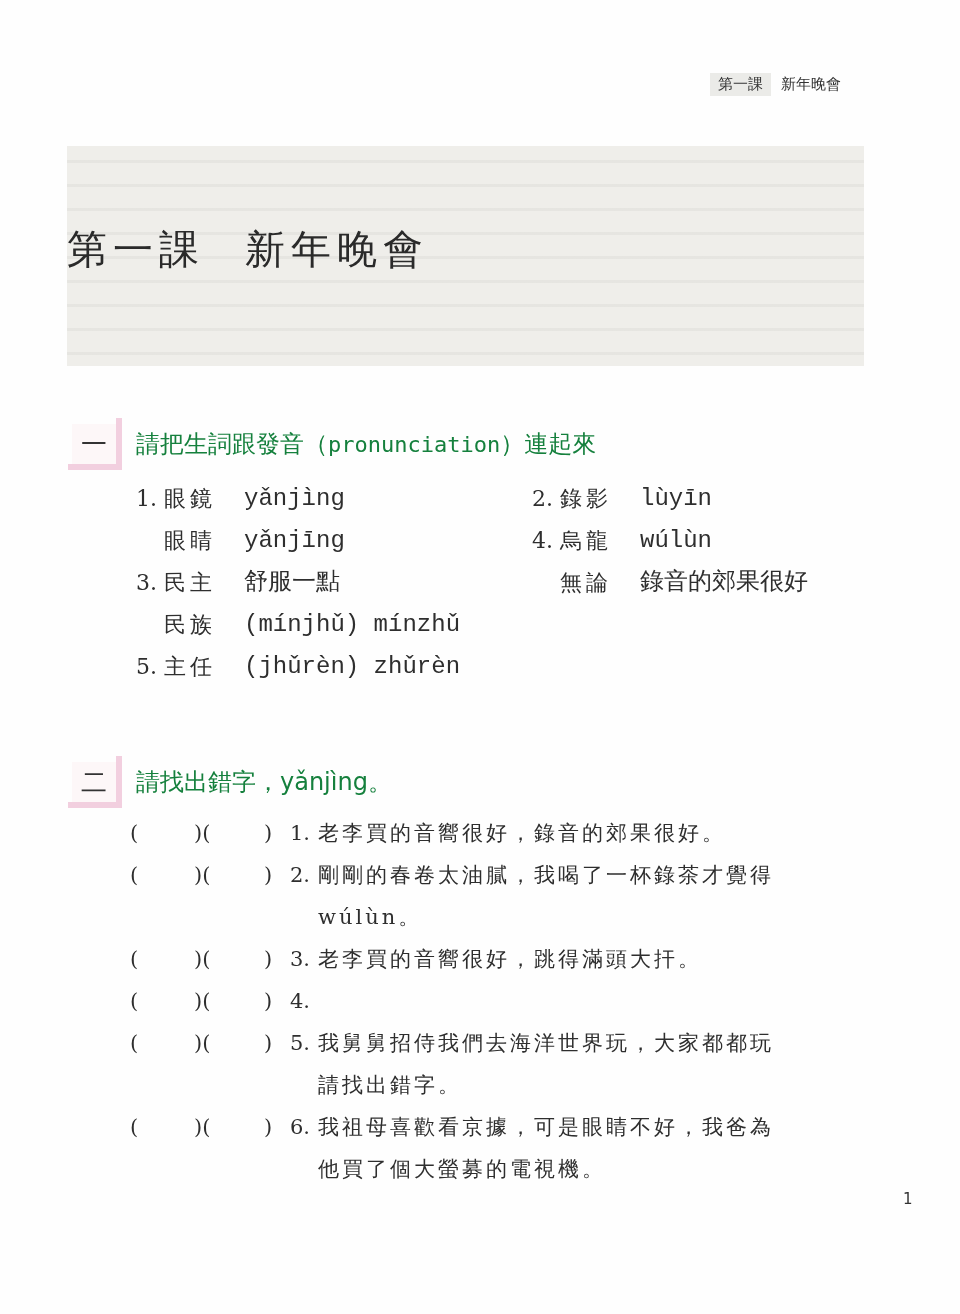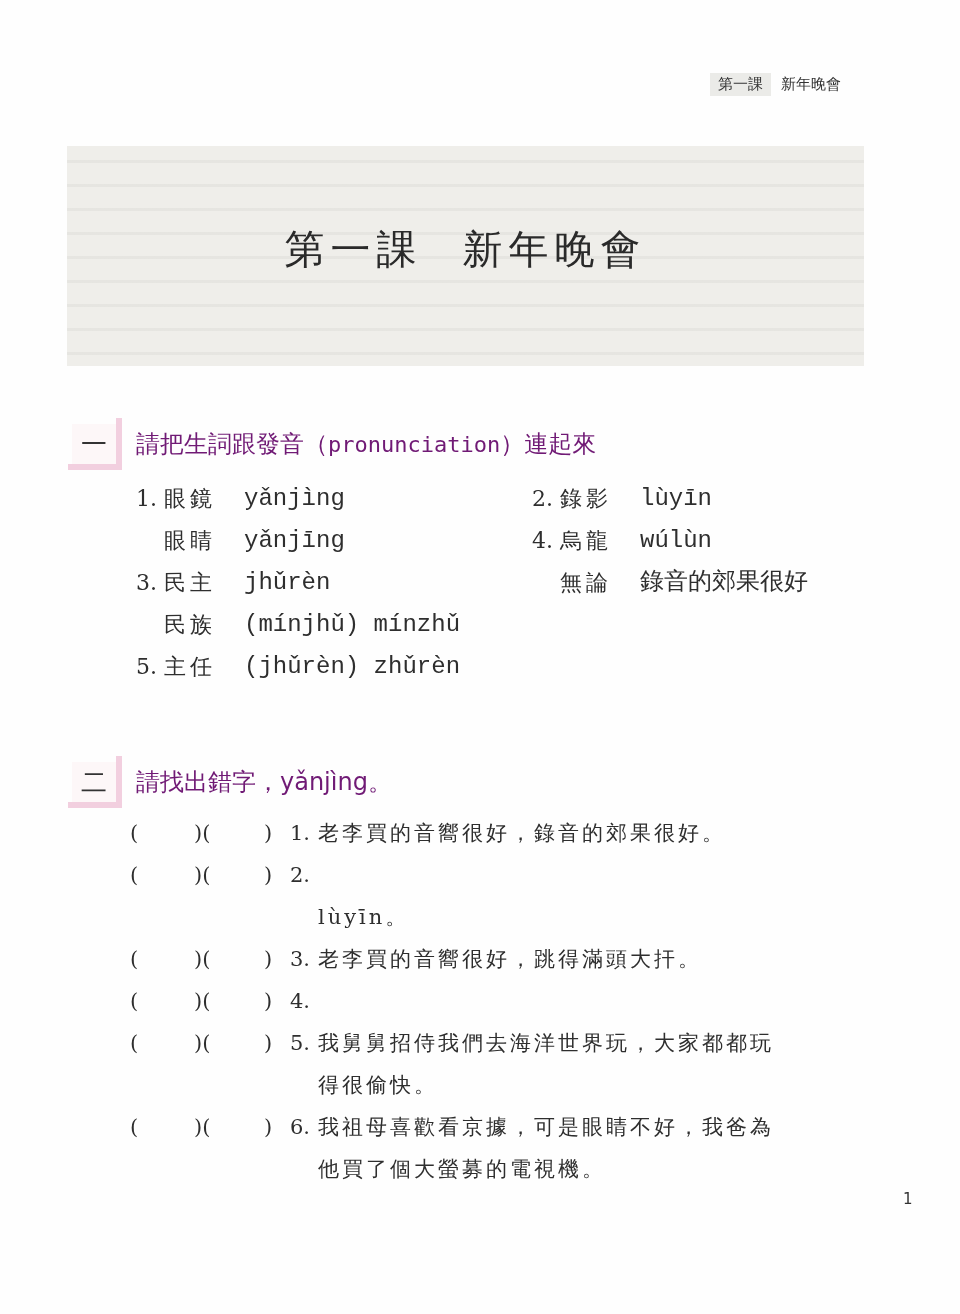--- a/index.html
+++ b/index.html
@@ -21,21 +21,21 @@
   }
   .banner {
     position: absolute; left: 67px; top: 146px;
     width: 797px; height: 220px;
     background: #efeeea;
     background-image:
       repeating-linear-gradient(180deg, rgba(0,0,0,0) 0px, rgba(0,0,0,0) 14px, rgba(150,150,145,0.10) 14px, rgba(150,150,145,0.10) 17px, rgba(0,0,0,0) 17px, rgba(0,0,0,0) 24px);
   }
   .banner-title {
     position: absolute; left: 0; right: 0; top: 76px;
-    text-align: center;
+    text-align: left;
     font-size: 40px; letter-spacing: 6px;
     color: #2a2a2a;
   }
   .banner-title .gap { display: inline-block; width: 40px; }
 
   .section-head {
     position: absolute; left: 72px;
     display: flex; align-items: center;
   }
   .section-num {
@@ -49,21 +49,21 @@
     content: ""; position: absolute; right: -6px; top: -6px;
     width: 6px; height: 52px; background: #f2cfdf;
   }
   .section-num::after {
     content: ""; position: absolute; left: -4px; bottom: -6px;
     width: 54px; height: 6px; background: #f2cfdf;
   }
   .section-title {
     margin-left: 20px;
     font-family: "DejaVu Sans", sans-serif;
-    font-size: 24px; color: #701a75;
+    font-size: 24px; color: #15803d;
   }
   .section-title .mono { font-family: "DejaVu Sans Mono", monospace; font-size: 22px; }
 
   .vocab {
     position: absolute; left: 136px; top: 478px;
     font-size: 22px; line-height: 42px;
   }
   .vocab-col { position: absolute; top: 0; width: 380px; }
   .vrow { display: flex; white-space: nowrap; height: 42px; }
   .vnum { width: 28px; }
@@ -116,21 +116,21 @@
         <span class="vpin">yǎnjìng</span>
       </div>
     <div class="vrow">
         <span class="vnum"></span>
         <span class="vword">眼睛</span>
         <span class="vpin">yǎnjīng</span>
       </div>
     <div class="vrow">
         <span class="vnum">3.</span>
         <span class="vword">民主</span>
-        <span class="vpin">jhǔrèn</span>
+        <span class="vpin">舒服一點</span>
       </div>
     <div class="vrow">
         <span class="vnum"></span>
         <span class="vword">民族</span>
         <span class="vpin">(mínjhǔ) mínzhǔ</span>
       </div>
     <div class="vrow">
         <span class="vnum">5.</span>
         <span class="vword">主任</span>
         <span class="vpin">(jhǔrèn) zhǔrèn</span>
@@ -170,22 +170,23 @@
     <span class="enum">1.</span>
     <span class="etext">老李買的音嚮很好，錄音的郊果很好。</span>
   </div>
   <div class="erow">
     <div class="paren">
         <span class="p1">(</span>
         <span class="p3">)(</span>
         <span class="p4">)</span>
       </div>
     <span class="enum">2.</span>
-  </div>
-  <div class="cont">lùyīn。</div>
+    <span class="etext">剛剛的春卷太油膩，我喝了一杯錄茶才覺得</span>
+  </div>
+  <div class="cont">wúlùn。</div>
   <div class="erow">
     <div class="paren">
         <span class="p1">(</span>
         <span class="p3">)(</span>
         <span class="p4">)</span>
       </div>
     <span class="enum">3.</span>
     <span class="etext">老李買的音嚮很好，跳得滿頭大扞。</span>
   </div>
   <div class="erow">
@@ -198,21 +199,21 @@
   </div>
   <div class="erow">
     <div class="paren">
         <span class="p1">(</span>
         <span class="p3">)(</span>
         <span class="p4">)</span>
       </div>
     <span class="enum">5.</span>
     <span class="etext">我舅舅招侍我們去海洋世界玩，大家都都玩</span>
   </div>
-  <div class="cont">得很偷快。</div>
+  <div class="cont">請找出錯字。</div>
   <div class="erow">
     <div class="paren">
         <span class="p1">(</span>
         <span class="p3">)(</span>
         <span class="p4">)</span>
       </div>
     <span class="enum">6.</span>
     <span class="etext">我祖母喜歡看京據，可是眼睛不好，我爸為</span>
   </div>
   <div class="cont">他買了個大螢募的電視機。</div>

